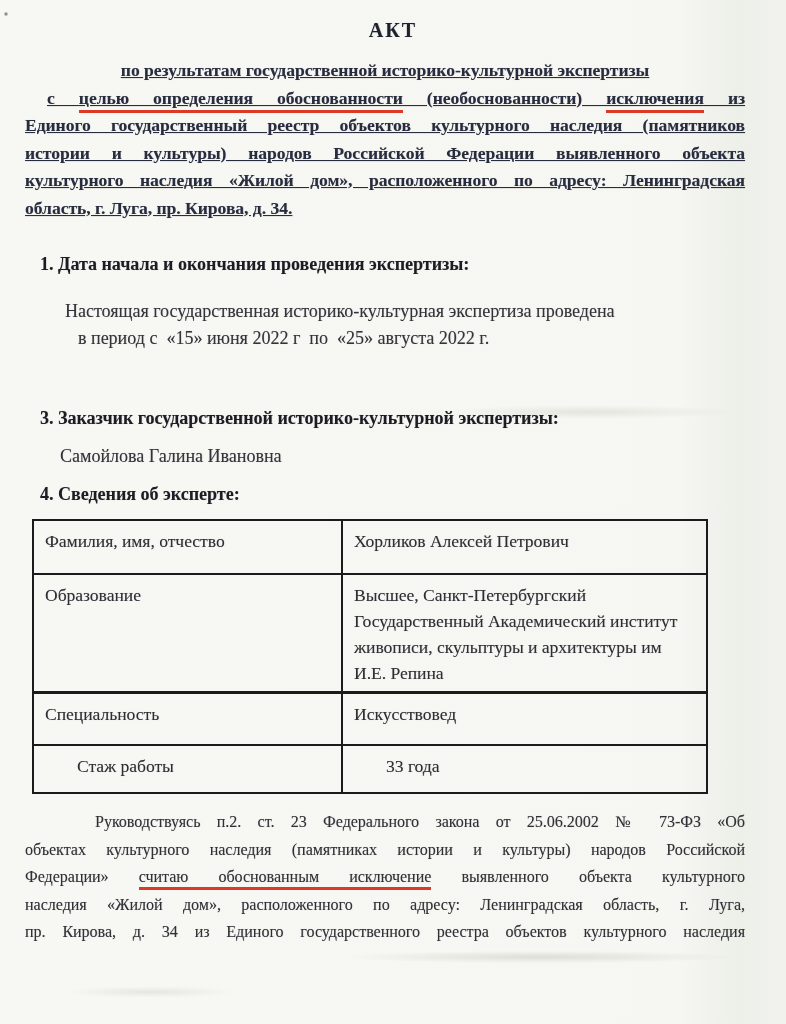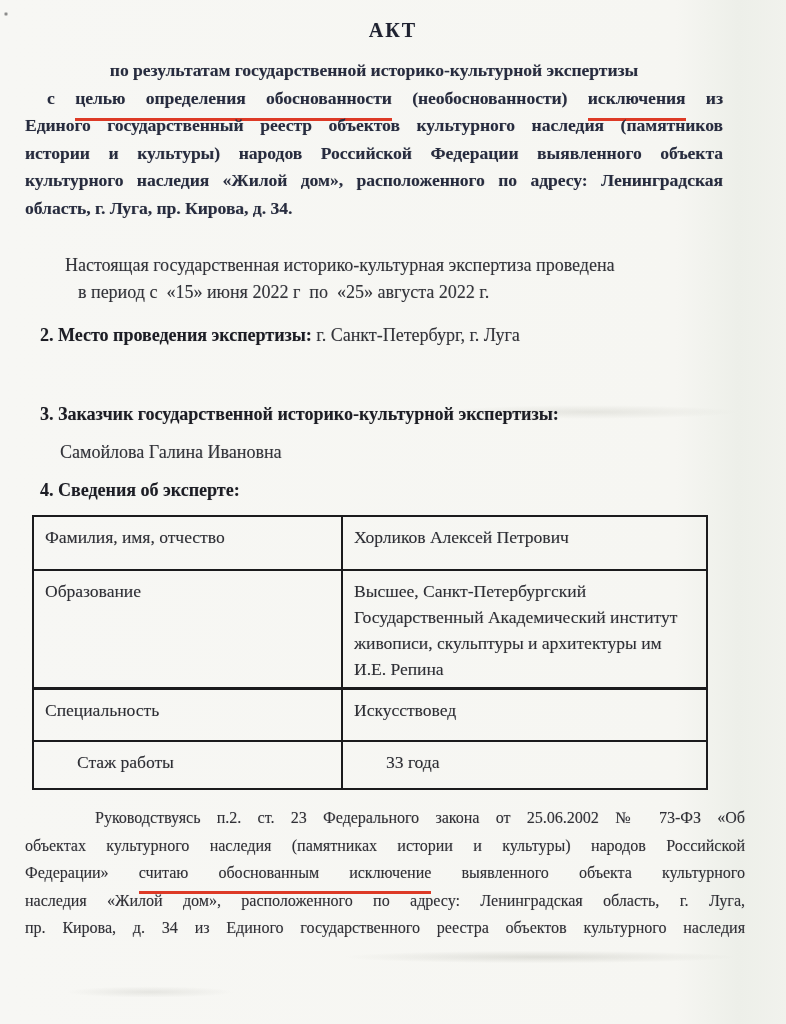--- a/index.html
+++ b/index.html
@@ -22,30 +22,31 @@
     margin: 0;
     padding-top: 18px;
     text-align: center;
     font-size: 20px;
     line-height: 24px;
     font-weight: bold;
     letter-spacing: 2px;
     color: #1e2130;
   }
   .intro {
-    margin: 15px 63px 0 25px;
+    margin: 15px 41px 0 25px;
     font-weight: bold;
     font-size: 17.5px;
     line-height: 27.5px;
     color: #272c3f;
+    text-decoration: underline;
   }
   .tline { }
   .tline.just { text-align: justify; text-align-last: justify; }
   .tline.center { text-align: center; }
-  .u-red { border-bottom: 3px solid #dd3a26; padding-bottom: 10px; }
+  .u-red { border-bottom: 3px solid #dd3a26; padding-bottom: 2px; }
   .u-black { border-bottom: 2px solid #2b2b30; padding-bottom: 1px; }
   .sections { margin: 30px 41px 0 40px; }
   .heading {
     font-weight: bold;
     font-size: 18px;
     line-height: 25px;
     color: #1c1d24;
   }
   .heading-line { font-size: 18px; line-height: 25px; }
   .inline-value { font-weight: normal; color: #33343a; white-space: pre-wrap; }
@@ -100,27 +101,25 @@
       <div class="tline just" style="text-indent: 22px;"><span>с </span><span class="u-red">целью определения обоснованности</span><span> (необоснованности) </span><span class="u-red">исключения</span><span> из</span></div>
       <div class="tline just"><span>Единого государственный реестр объектов культурного наследия (памятников</span></div>
       <div class="tline just"><span>истории и культуры) народов Российской Федерации выявленного объекта</span></div>
       <div class="tline just"><span>культурного наследия «Жилой дом», расположенного по адресу: Ленинградская</span></div>
       <div class="tline"><span>область, г. Луга, пр. Кирова, д. 34.</span></div>
     </div>
 
   <div class="sections">
 
     <div class="section s1">
+      <div class="heading">1. Дата начала и окончания проведения экспертизы:</div>
       <div class="body-line l0">Настоящая государственная историко-культурная экспертиза проведена</div>
       <div class="body-line l1">в период с  «15» июня 2022 г  по  «25» августа 2022 г.</div>
     </div>
 
-    <div class="heading-line s2">
-      <span class="heading">2. Место проведения экспертизы:</span><span class="inline-value"> г. Санкт-Петербург, г. Луга</span>
-    </div>
 
     <div class="section s3">
       <div class="heading">3. Заказчик государственной историко-культурной экспертизы:</div>
       <div class="body-line l0">Самойлова Галина Ивановна</div>
     </div>
 
     <div class="section s4">
       <div class="heading">4. Сведения об эксперте:</div>
     </div>
 

